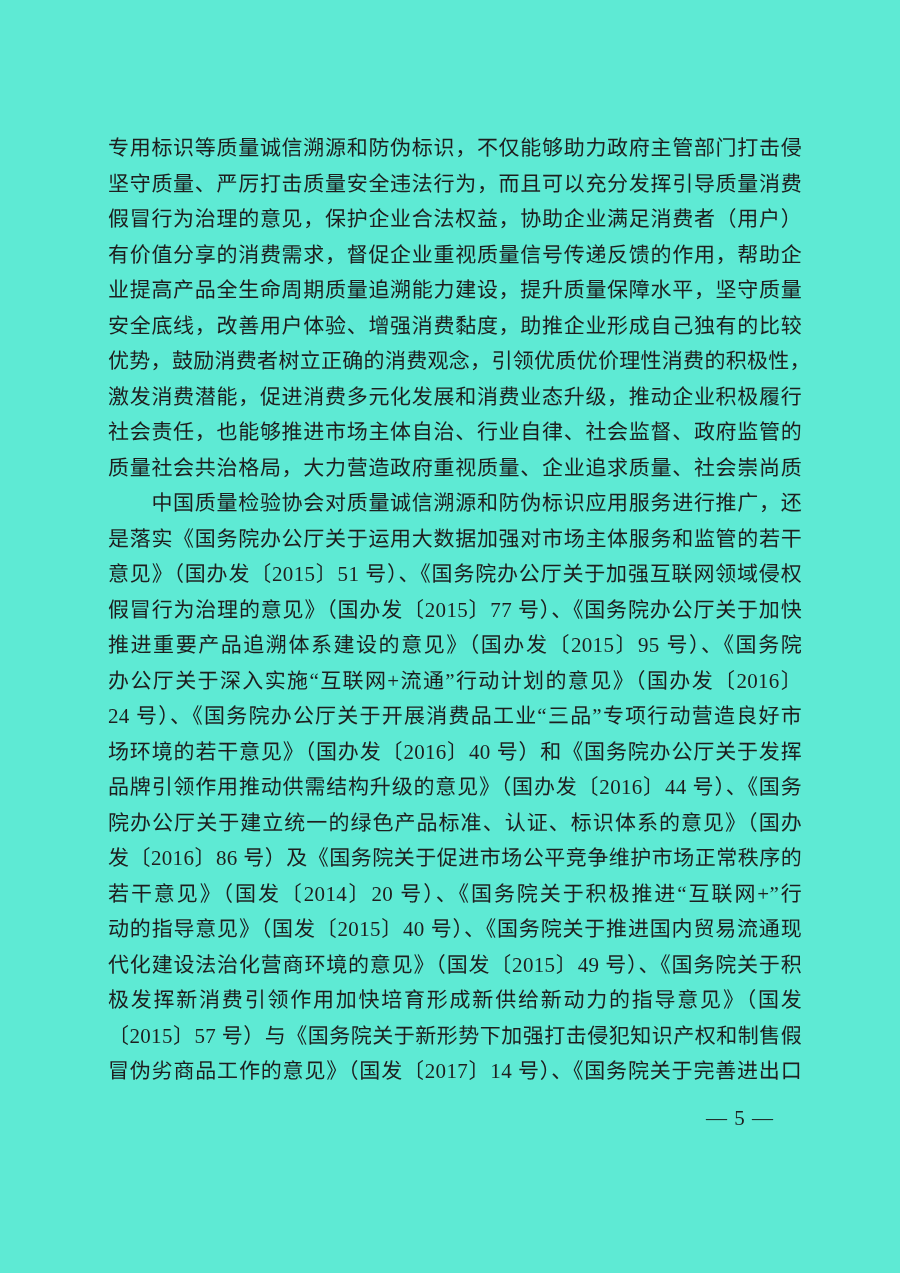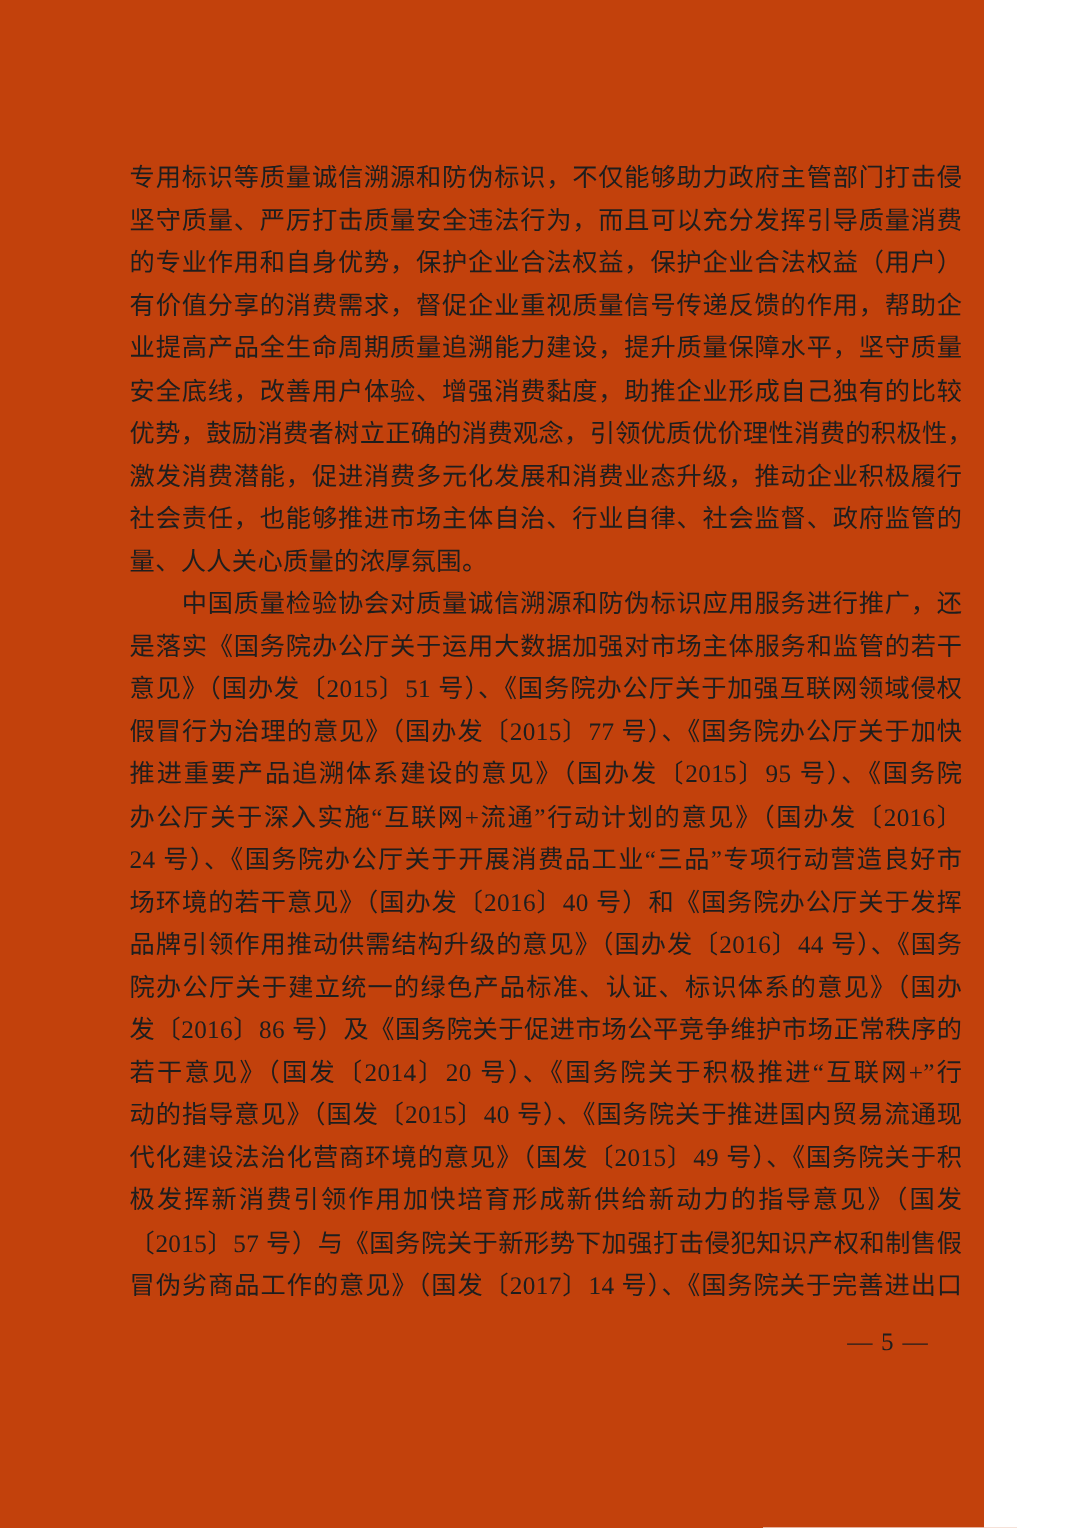--- a/index.html
+++ b/index.html
@@ -3,23 +3,23 @@
 <meta charset="utf-8">
 <title>Document Page</title>
 <style>
   html, body {
     margin: 0;
     padding: 0;
     background: #ffffff;
   }
   .page {
     position: relative;
-    width: 820px;
+    width: 900px;
     height: 1273px;
-    background: #c2410c;
+    background: #5eead4;
     overflow: hidden;
     font-family: "Liberation Serif", "DejaVu Serif", serif;
     color: #1e1e1e;
   }
   .text-block {
     position: absolute;
     left: 108px;
     top: 131px;
     width: 694px;
   }
@@ -51,28 +51,28 @@
   }
 </style>
 </head>
 <body>
 
 <div class="page">
   <div class="text-block">
     <div class="paragraph">
         <div class="text-line">专用标识等质量诚信溯源和防伪标识，不仅能够助力政府主管部门打击侵</div>
         <div class="text-line">坚守质量、严厉打击质量安全违法行为，而且可以充分发挥引导质量消费</div>
-        <div class="text-line">的专业作用和自身优势，保护企业合法权益，保护企业合法权益（用户）</div>
+        <div class="text-line">假冒行为治理的意见，保护企业合法权益，协助企业满足消费者（用户）</div>
         <div class="text-line">有价值分享的消费需求，督促企业重视质量信号传递反馈的作用，帮助企</div>
         <div class="text-line">业提高产品全生命周期质量追溯能力建设，提升质量保障水平，坚守质量</div>
         <div class="text-line">安全底线，改善用户体验、增强消费黏度，助推企业形成自己独有的比较</div>
         <div class="text-line">优势，鼓励消费者树立正确的消费观念，引领优质优价理性消费的积极性，</div>
         <div class="text-line">激发消费潜能，促进消费多元化发展和消费业态升级，推动企业积极履行</div>
         <div class="text-line">社会责任，也能够推进市场主体自治、行业自律、社会监督、政府监管的</div>
-        <div class="text-line short">量、人人关心质量的浓厚氛围。</div>
+        <div class="text-line">质量社会共治格局，大力营造政府重视质量、企业追求质量、社会崇尚质</div>
       </div>
     <div class="paragraph">
         <div class="text-line">　　中国质量检验协会对质量诚信溯源和防伪标识应用服务进行推广，还</div>
         <div class="text-line">是落实《国务院办公厅关于运用大数据加强对市场主体服务和监管的若干</div>
         <div class="text-line">意见》（国办发〔2015〕51 号）、《国务院办公厅关于加强互联网领域侵权</div>
         <div class="text-line">假冒行为治理的意见》（国办发〔2015〕77 号）、《国务院办公厅关于加快</div>
         <div class="text-line">推进重要产品追溯体系建设的意见》（国办发〔2015〕95 号）、《国务院</div>
         <div class="text-line">办公厅关于深入实施“互联网+流通”行动计划的意见》（国办发〔2016〕</div>
         <div class="text-line">24 号）、《国务院办公厅关于开展消费品工业“三品”专项行动营造良好市</div>
         <div class="text-line">场环境的若干意见》（国办发〔2016〕40 号）和《国务院办公厅关于发挥</div>

